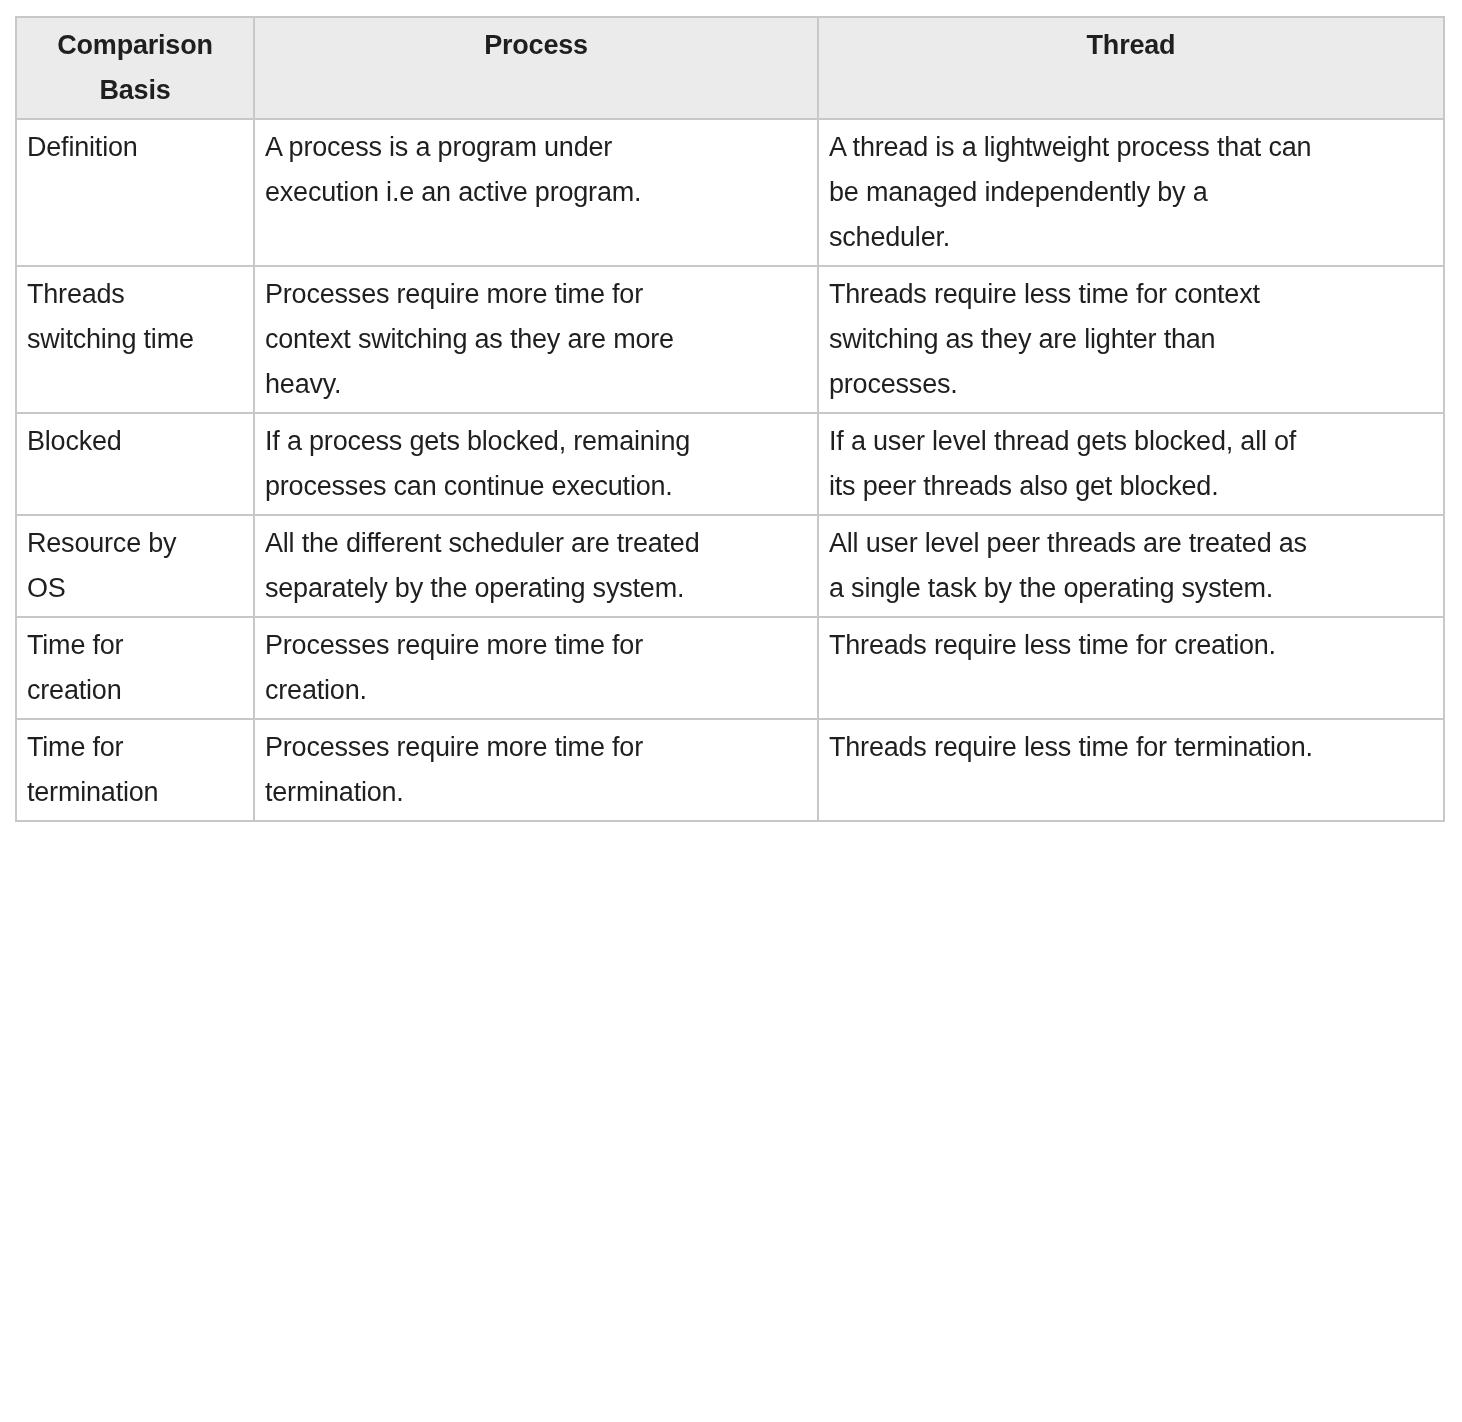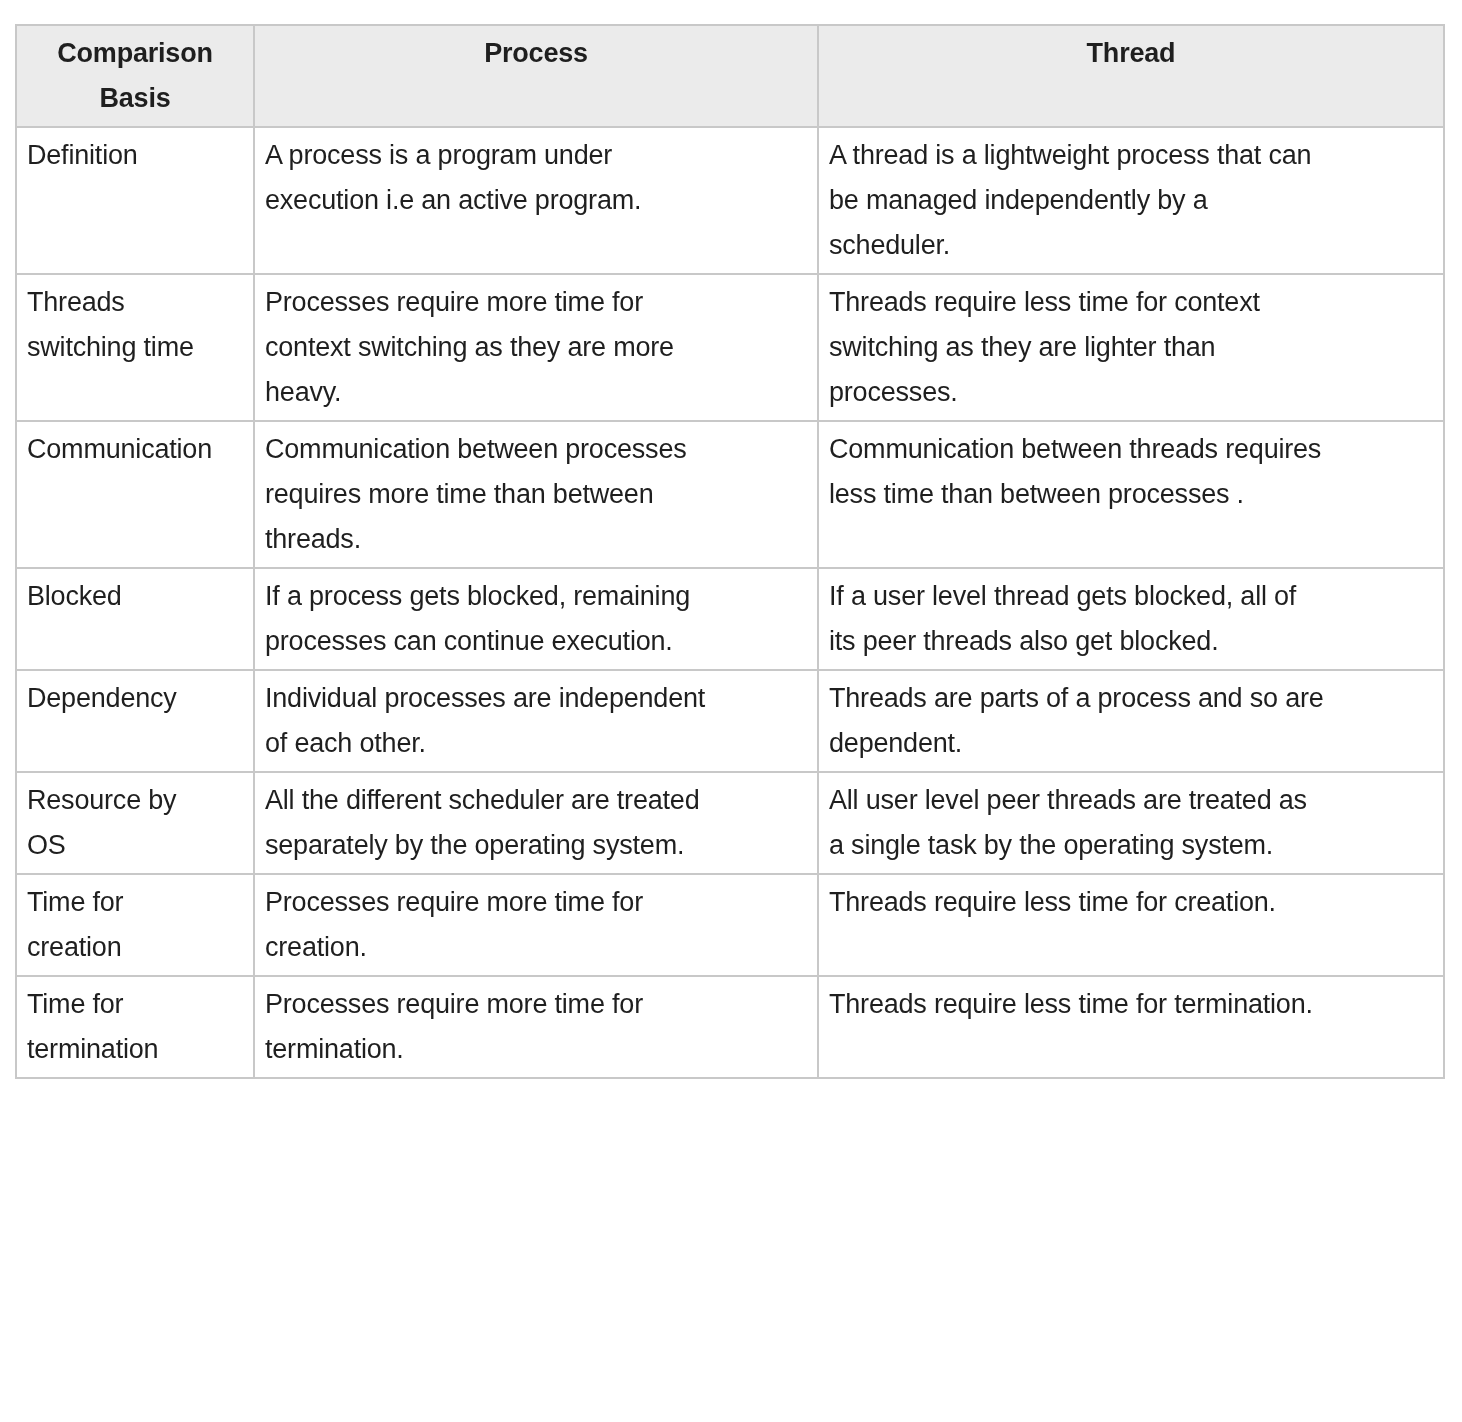--- a/index.html
+++ b/index.html
@@ -7,21 +7,21 @@
     padding: 0;
     background: #ffffff;
     width: 1462px;
     height: 1422px;
     font-family: "Liberation Sans", "DejaVu Sans", sans-serif;
   }
   table.compare {
     border-collapse: collapse;
     table-layout: fixed;
     width: 1428px;
-    margin: 24px 0 0 15px;
+    margin: 16px 0 0 15px;
     font-size: 27px;
     line-height: 45px;
     letter-spacing: -0.2px;
     color: #1f1f1f;
   }
   table.compare th,
   table.compare td {
     border: 2px solid #c8c8c8;
     vertical-align: top;
     padding: 5px 10px;
@@ -69,40 +69,25 @@
       <td>Threads
 switching time</td>
       <td>Processes require more time for
 context switching as they are more
 heavy.</td>
       <td>Threads require less time for context
 switching as they are lighter than
 processes.</td>
     </tr>
     <tr>
-      <td>Communication</td>
-      <td>Communication between processes
-requires more time than between
-threads.</td>
-      <td>Communication between threads requires
-less time than between processes .</td>
-    </tr>
-    <tr>
       <td>Blocked</td>
       <td>If a process gets blocked, remaining
 processes can continue execution.</td>
       <td>If a user level thread gets blocked, all of
 its peer threads also get blocked.</td>
-    </tr>
-    <tr>
-      <td>Dependency</td>
-      <td>Individual processes are independent
-of each other.</td>
-      <td>Threads are parts of a process and so are
-dependent.</td>
     </tr>
     <tr>
       <td>Resource by
 OS</td>
       <td>All the different scheduler are treated
 separately by the operating system.</td>
       <td>All user level peer threads are treated as
 a single task by the operating system.</td>
     </tr>
     <tr>

